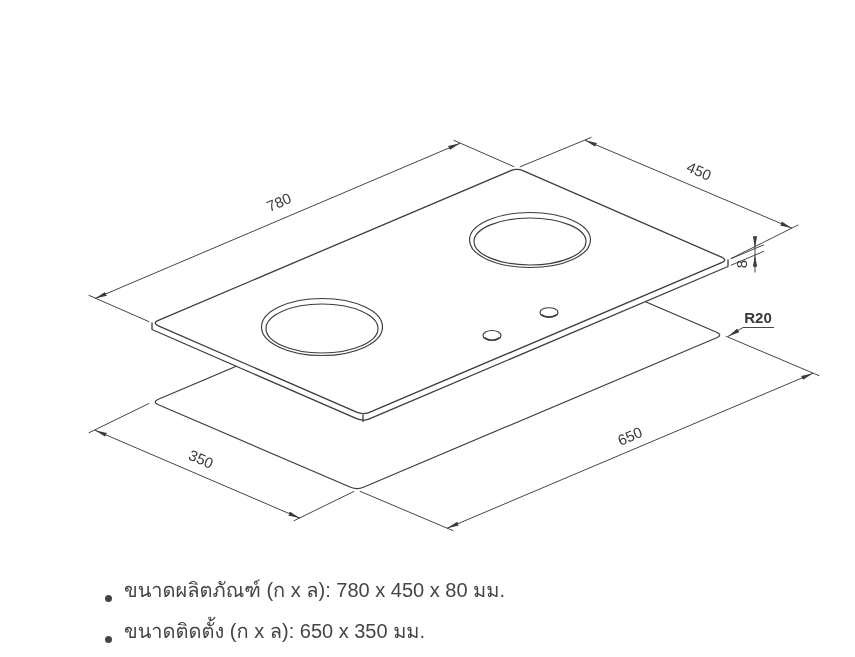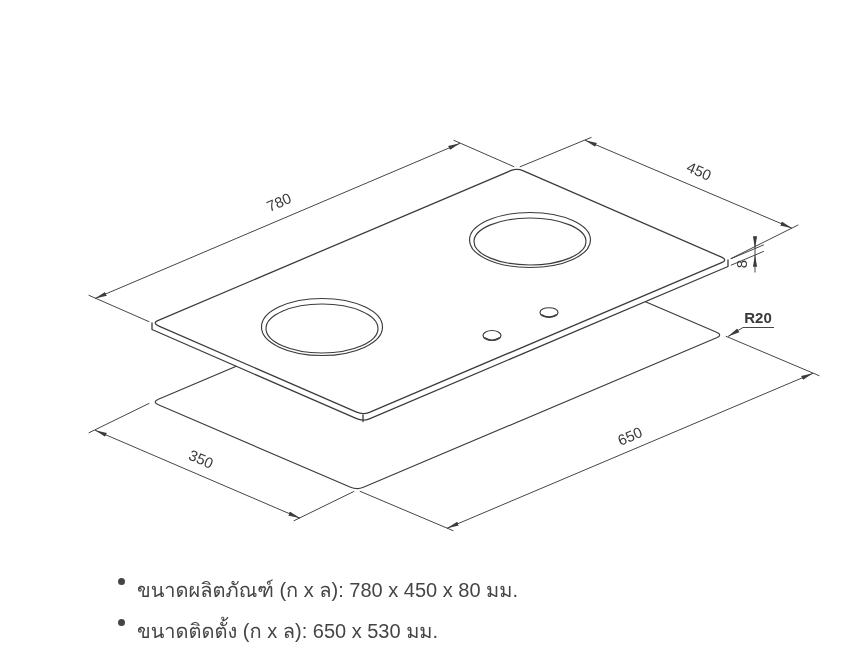--- a/index.html
+++ b/index.html
@@ -12,21 +12,21 @@
   }
   svg{position:absolute;left:0;top:0;display:block;}
   .obj{fill:none;stroke:#3c3c3c;stroke-width:1.3;stroke-linejoin:round;stroke-linecap:round;}
   .objthin{fill:none;stroke:#3c3c3c;stroke-width:1.15;stroke-linejoin:round;}
   .fillw{fill:#ffffff;stroke:none;}
   .topface{fill:#ffffff;stroke:#3c3c3c;stroke-width:1.3;stroke-linejoin:round;}
   .dim{fill:none;stroke:#3c3c3c;stroke-width:0.95;stroke-linecap:butt;}
   .dimtext{fill:#3a3a3a;font-size:15px;text-anchor:middle;}
   .dimtext.bold{font-weight:bold;}
   .note{
-    position:absolute;left:118px;display:flex;align-items:flex-start;gap:12px;
+    position:absolute;left:105px;display:flex;align-items:flex-end;gap:12px;
     color:#454545;font-size:20px;line-height:24px;white-space:nowrap;
   }
   .note .dot{width:7px;height:7px;border-radius:50%;background:#454545;flex:0 0 auto;}
 </style>
 </head>
 <body>
 
 <div class="stage">
 
   <svg width="855" height="560" viewBox="0 0 855 560">
@@ -108,16 +108,16 @@
       <text class="dimtext" x="199" y="464" transform="rotate(23 199 464)">350</text>
     </g>
   </svg>
 
   <div class="note" style="top:578px">
     <span class="dot"></span>
     <span>ขนาดผลิตภัณฑ์ (ก x ล): 780 x 450 x 80 มม.</span>
   </div>
   <div class="note" style="top:619px">
     <span class="dot"></span>
-    <span>ขนาดติดตั้ง (ก x ล): 650 x 530 มม.</span>
+    <span>ขนาดติดตั้ง (ก x ล): 650 x 350 มม.</span>
   </div>
 
 </div>
 
 </body></html>

